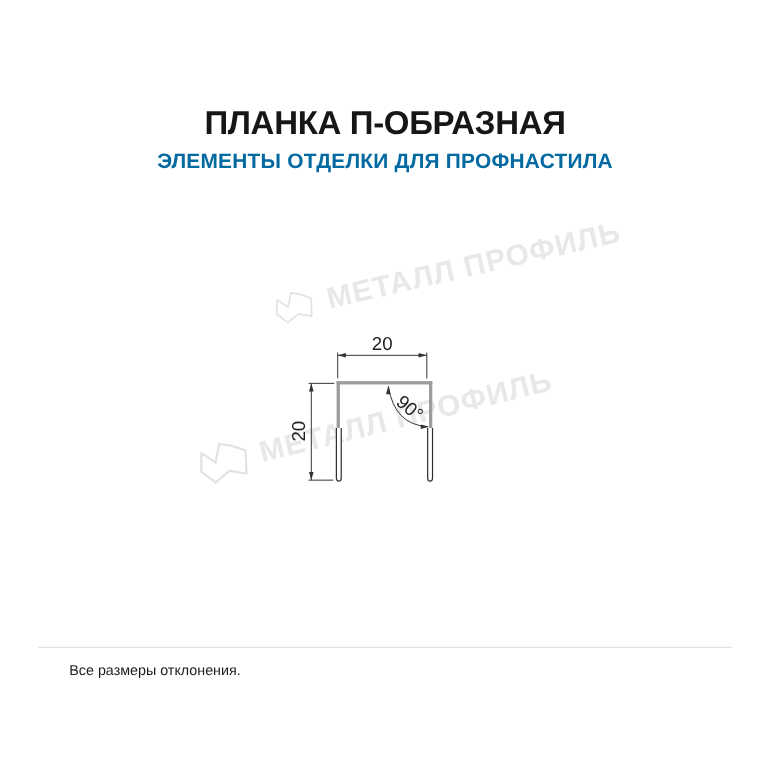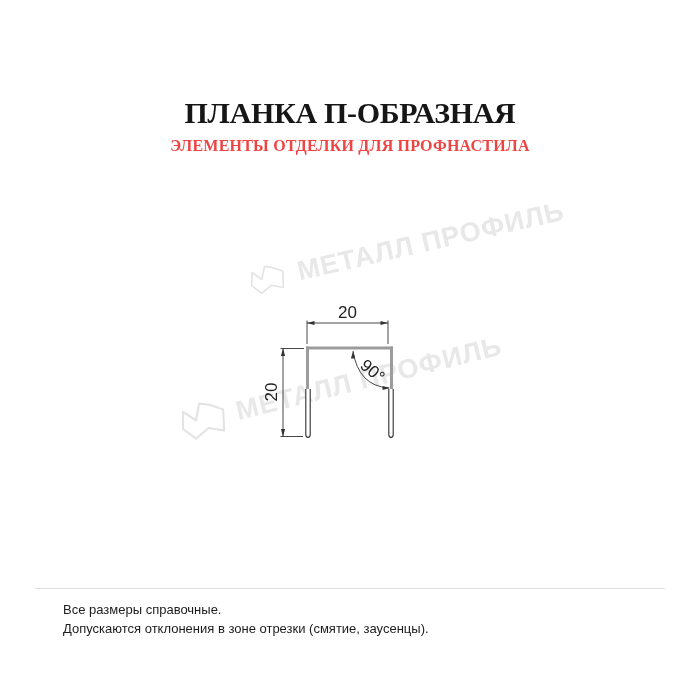--- a/index.html
+++ b/index.html
@@ -1,27 +1,27 @@
 <!DOCTYPE html>
 <html><head>
 <meta charset="utf-8">
 <style>
   html,body{margin:0;padding:0;background:#fff;}
   .page{
     position:relative;width:700px;height:700px;background:#ffffff;
     overflow:hidden;font-family:"Liberation Sans",sans-serif;
   }
   
-  .title-block{position:absolute;top:98px;left:0;width:700px;text-align:center;font-family:Liberation Serif, serif;}
+  .title-block{position:absolute;top:98px;left:0;width:700px;text-align:center;}
   .title-line{
     font-weight:bold;font-size:30px;line-height:30px;color:#161616;
     letter-spacing:-0.3px;
   }
   .subtitle{
-    margin-top:9px;font-weight:bold;font-size:16px;color:#ef4444;
+    margin-top:9px;font-weight:bold;font-size:19px;color:#0369a1;
     letter-spacing:0.2px;
   }
   
   .watermark{
     position:absolute;display:flex;align-items:center;gap:8px;
     color:#e8e8e8;font-weight:bold;white-space:nowrap;
     transform-origin:left center;z-index:1;pointer-events:none;
   }
   .wm-upper{left:245px;top:268px;transform:rotate(-13deg);}
   .wm-lower{left:178px;top:405px;transform:rotate(-14deg);}
@@ -90,17 +90,16 @@
     <path d="M388.8 389 V434.5 Q388.8 437.4 391 437.4 Q393.2 437.4 393.2 434.5 V389" fill="#ffffff" stroke="#2f2f2f" stroke-width="1.1"></path>
 
     <path d="M353 351 Q358.5 386 389 388" fill="none" stroke="#333" stroke-width="0.9"></path>
     <polygon points="353,351 350.9,358.5 355.1,358.5" fill="#333"></polygon>
     <polygon points="390,388 382.5,385.9 382.5,390.1" fill="#333"></polygon>
     <text transform="translate(359,367) rotate(40)" font-size="17">90°</text>
   </svg>
 
   <div class="footer-divider"></div>
   <div class="footer-notes">
-    <div>Все размеры справочные.</div>
-    <div>Допускаются отклонения в зоне отрезки (смятие, заусенцы).</div>
+    <div>Все размеры отклонения.</div>
   </div>
 
 </div>
 
 </body></html>

